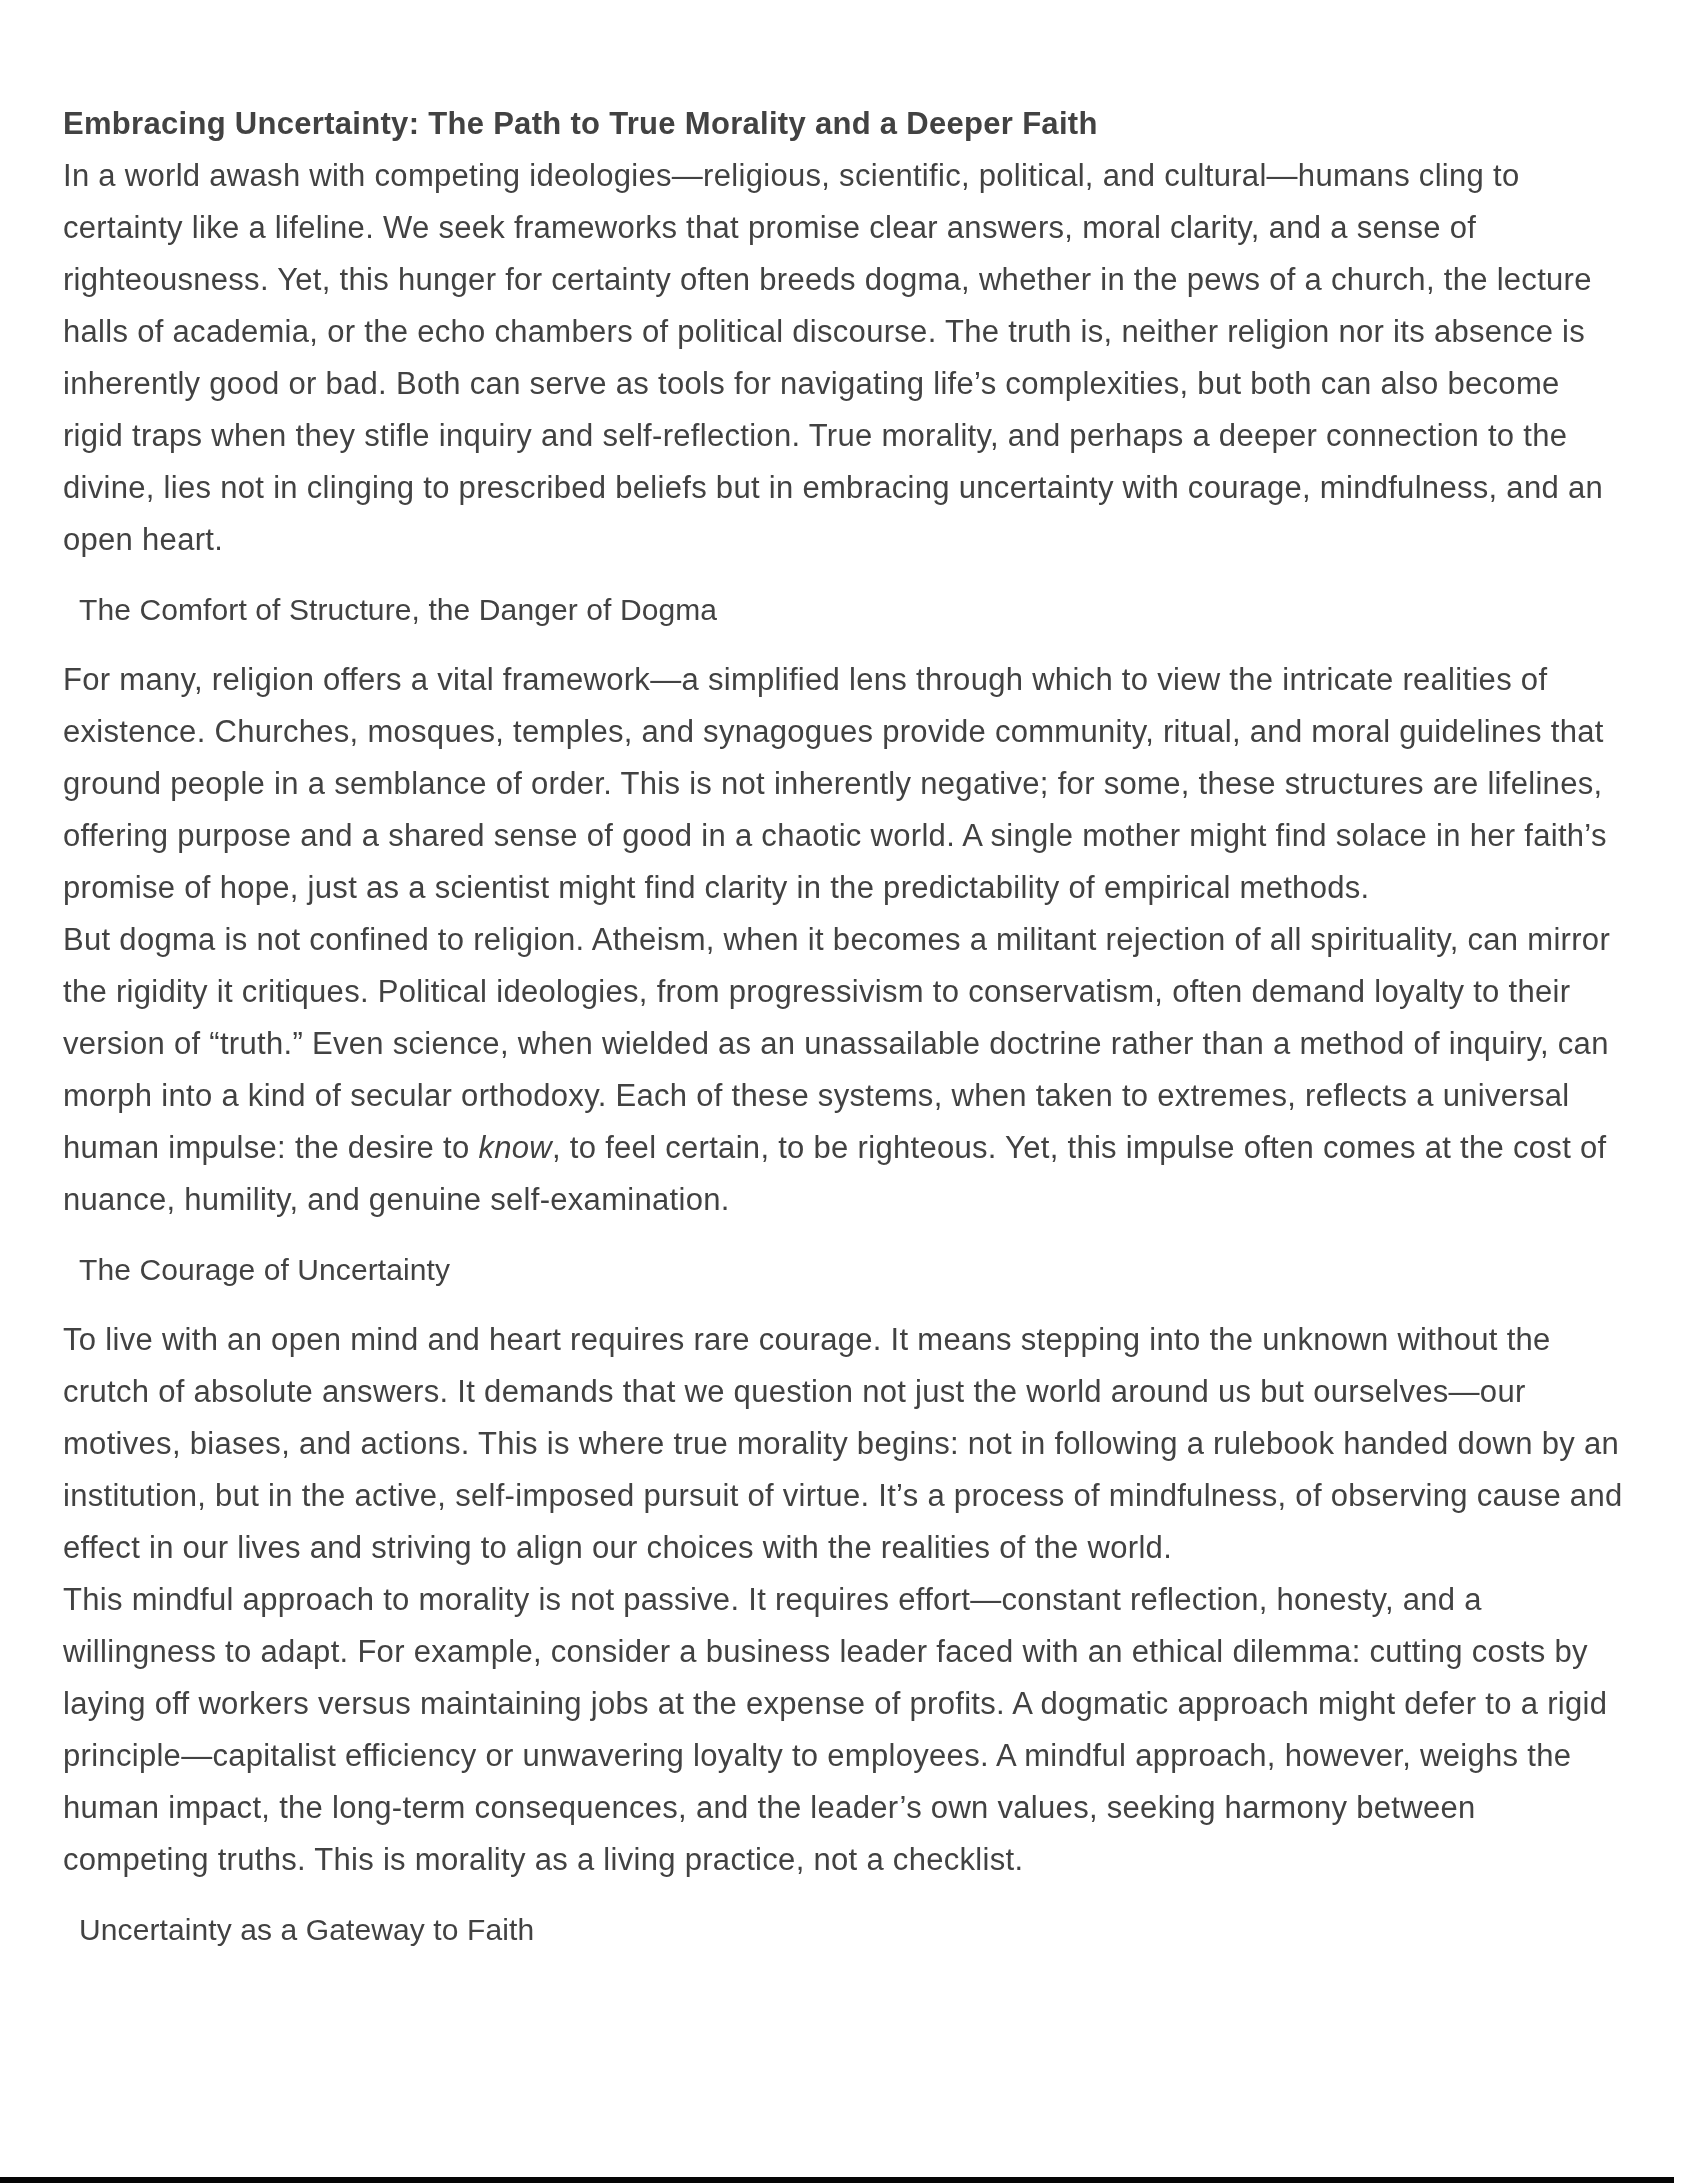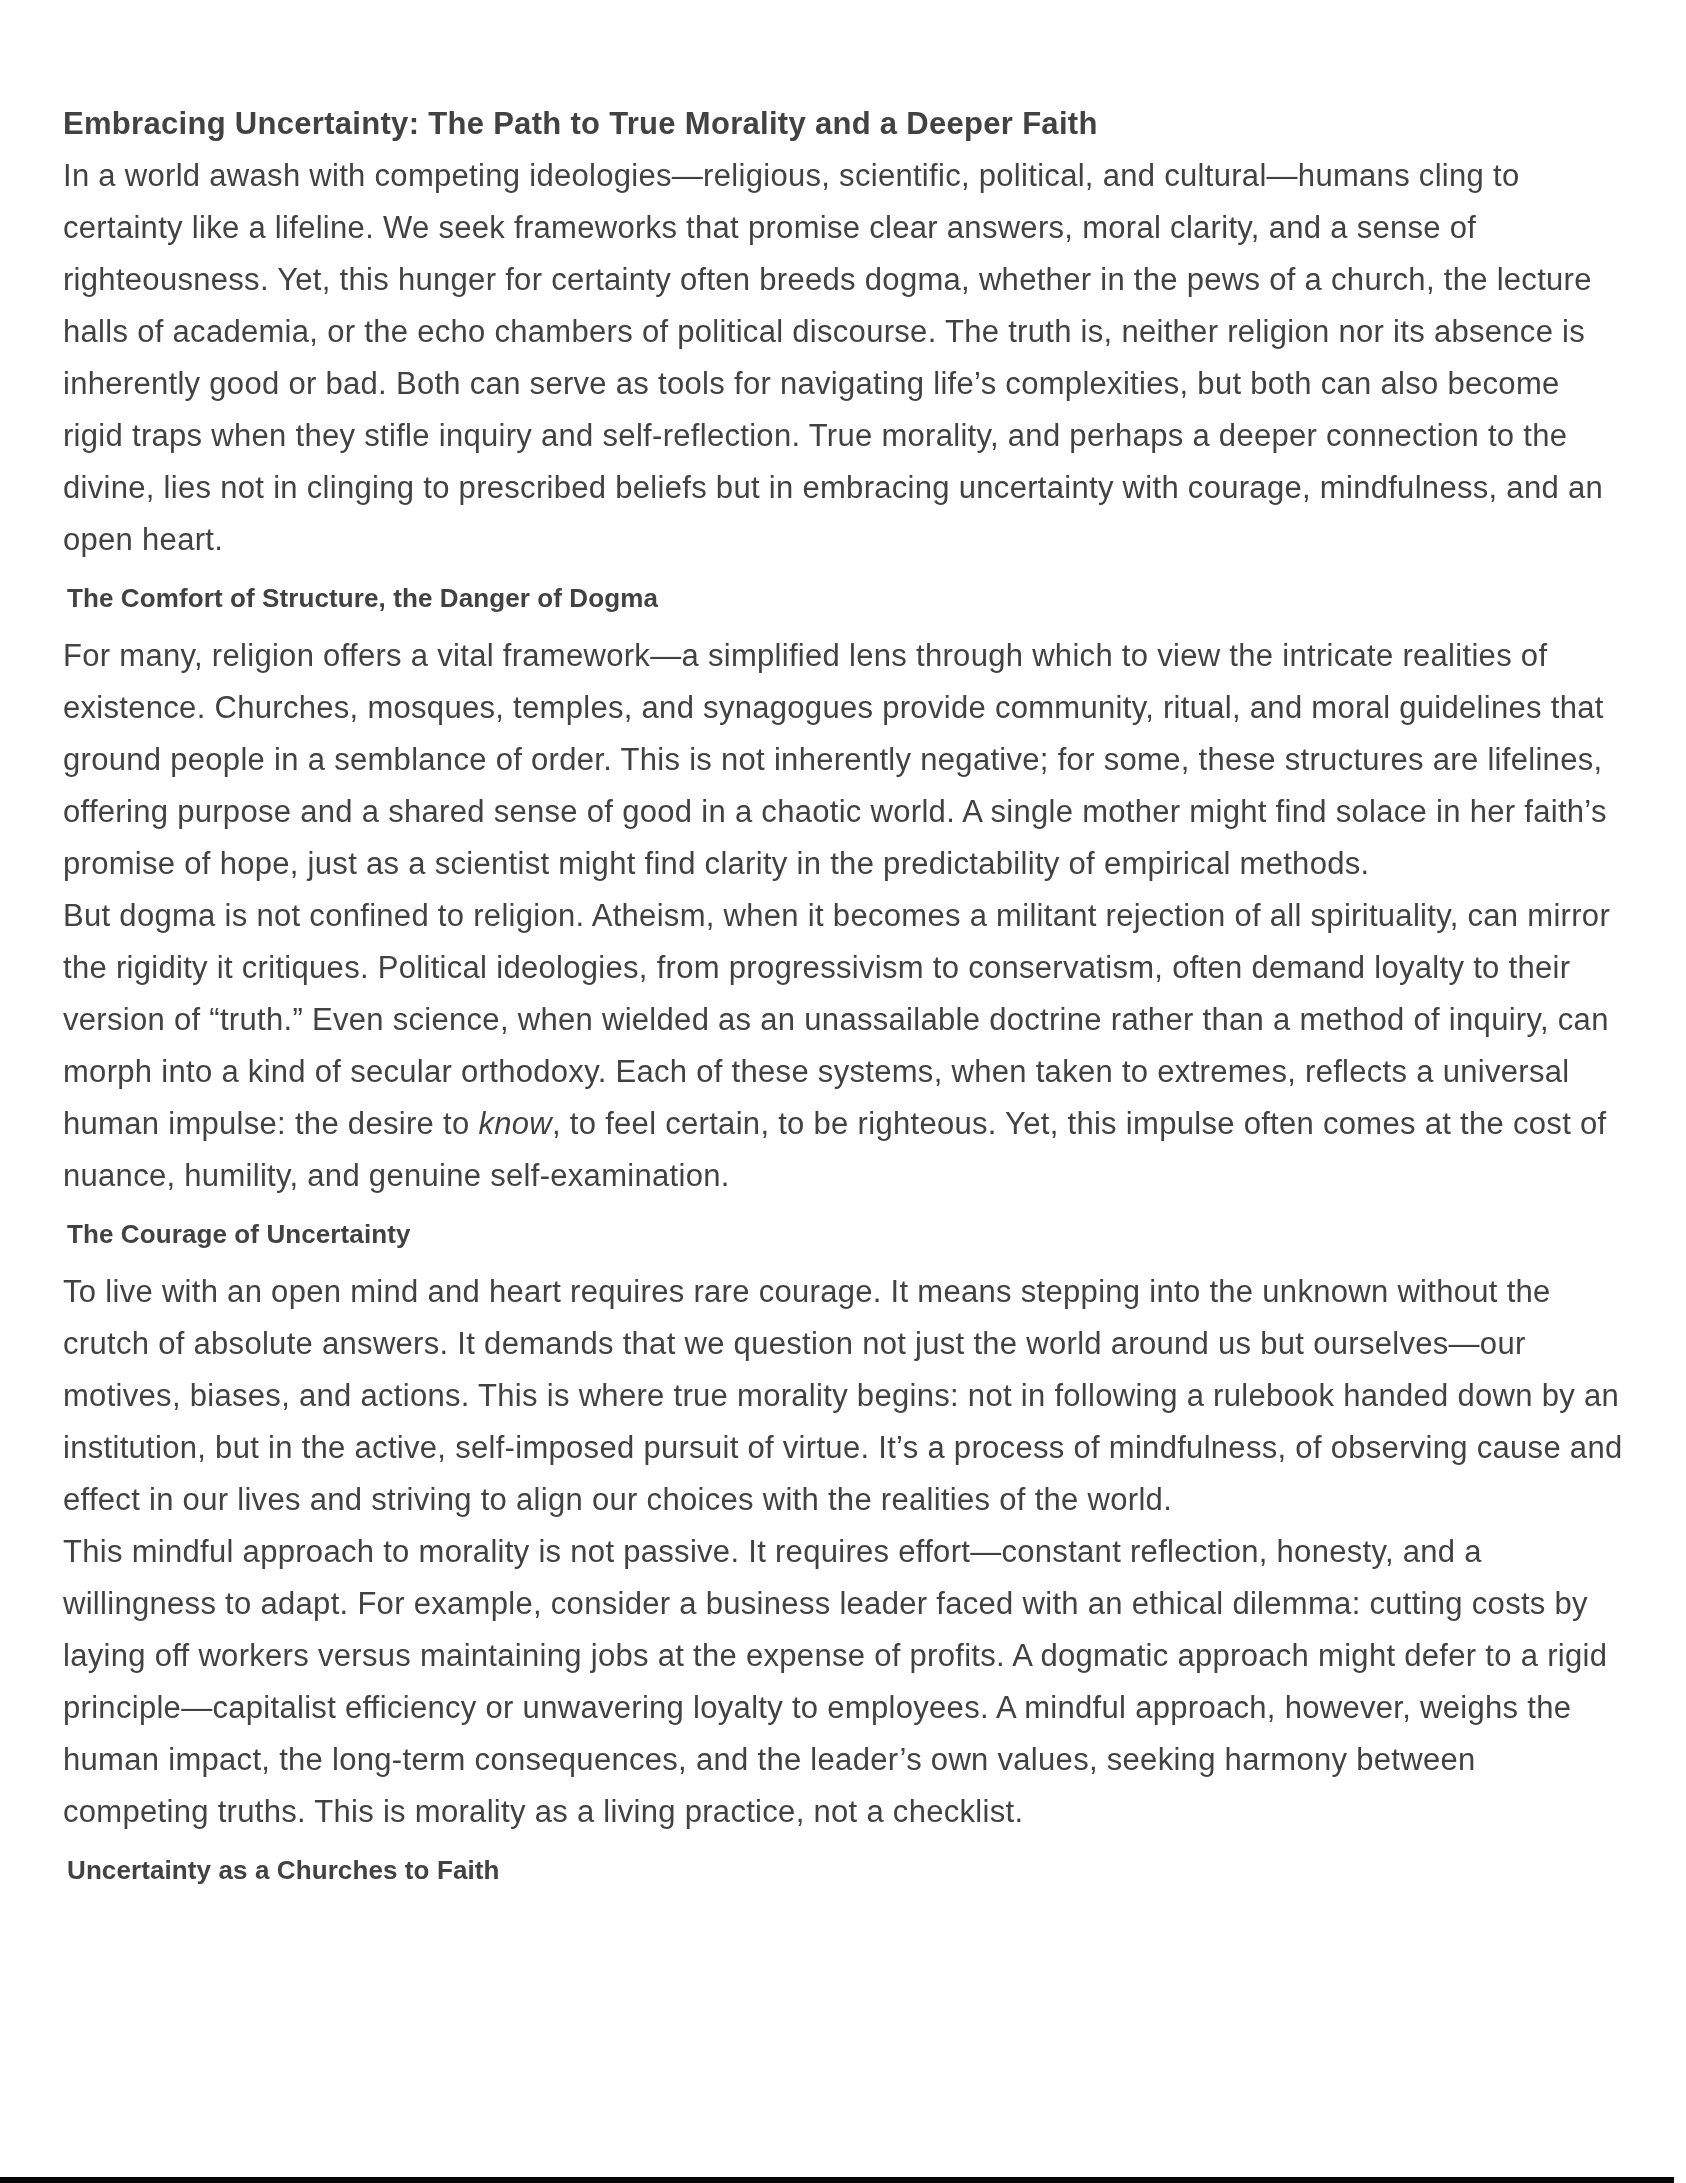--- a/index.html
+++ b/index.html
@@ -26,24 +26,24 @@
     margin: 0;
     font-size: 31px;
     line-height: 52px;
     letter-spacing: 0.3px;
     font-weight: 400;
   }
   .title-strong {
     font-weight: 700;
   }
   .section-heading {
-    margin: 4px;
-    font-size: 26px;
+    margin: 16px;
+    font-size: 30px;
     line-height: 56px;
-    font-weight: 700;
+    font-weight: 400;
     letter-spacing: 0.1px;
     color: var(--text-color, #424242);
   }
   .em-word {
     font-style: italic;
     text-align: center;
   }
   .bottom-bar {
     position: absolute;
     left: 0;
@@ -68,19 +68,19 @@
     <p class="para">For many, religion offers a vital framework—a simplified lens through which to view the intricate realities of existence. Churches, mosques, temples, and synagogues provide community, ritual, and moral guidelines that ground people in a semblance of order. This is not inherently negative; for some, these structures are lifelines, offering purpose and a shared sense of good in a chaotic world. A single mother might find solace in her faith’s promise of hope, just as a scientist might find clarity in the predictability of empirical methods.</p>
 
     <p class="para"><span>But dogma is not confined to religion. Atheism, when it becomes a militant rejection of all spirituality, can mirror the rigidity it critiques. Political ideologies, from progressivism to conservatism, often demand loyalty to their version of “truth.” Even science, when wielded as an unassailable doctrine rather than a method of inquiry, can morph into a kind of secular orthodoxy. Each of these systems, when taken to extremes, reflects a universal human impulse: the desire to </span><span class="em-word">know</span><span>, to feel certain, to be righteous. Yet, this impulse often comes at the cost of nuance, humility, and genuine self-examination.</span></p>
 
     <h3 class="section-heading">The Courage of Uncertainty</h3>
 
     <p class="para">To live with an open mind and heart requires rare courage. It means stepping into the unknown without the crutch of absolute answers. It demands that we question not just the world around us but ourselves—our motives, biases, and actions. This is where true morality begins: not in following a rulebook handed down by an institution, but in the active, self-imposed pursuit of virtue. It’s a process of mindfulness, of observing cause and effect in our lives and striving to align our choices with the realities of the world.</p>
 
     <p class="para">This mindful approach to morality is not passive. It requires effort—constant reflection, honesty, and a willingness to adapt. For example, consider a business leader faced with an ethical dilemma: cutting costs by laying off workers versus maintaining jobs at the expense of profits. A dogmatic approach might defer to a rigid principle—capitalist efficiency or unwavering loyalty to employees. A mindful approach, however, weighs the human impact, the long-term consequences, and the leader’s own values, seeking harmony between competing truths. This is morality as a living practice, not a checklist.</p>
 
-    <h3 class="section-heading">Uncertainty as a Churches to Faith</h3>
+    <h3 class="section-heading">Uncertainty as a Gateway to Faith</h3>
 
   </div>
 
   <div class="bottom-bar"></div>
 </div>
 
 
 </body></html>

